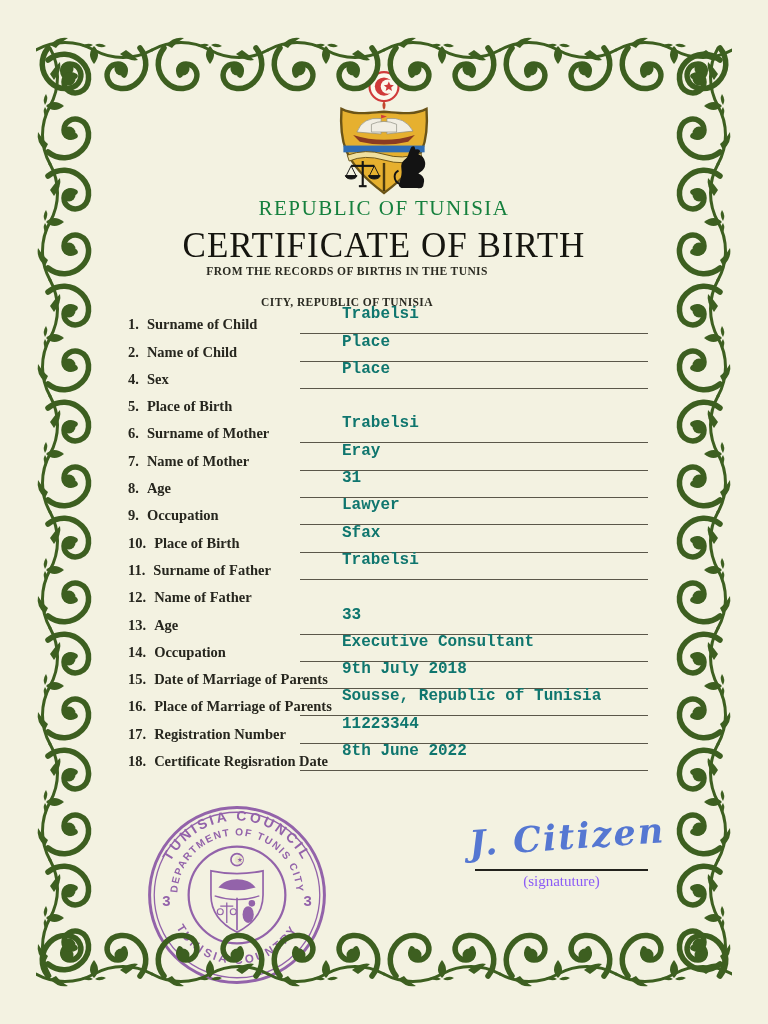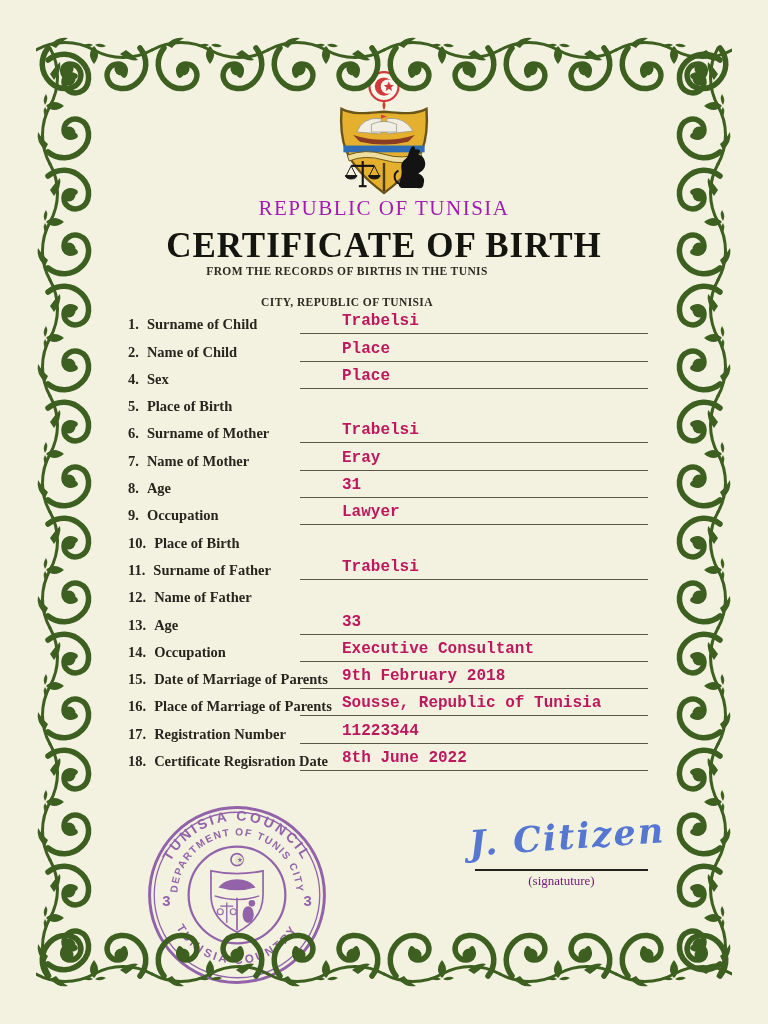--- a/index.html
+++ b/index.html
@@ -11,48 +11,48 @@
   
   .orn{position:absolute;z-index:5;pointer-events:none;}
   .orn-top{left:36px;top:36px;}
   .orn-bottom{left:36px;top:930px;transform:scaleY(-1);}
   .orn-left{left:36px;top:36px;}
   .orn-right{left:674px;top:36px;transform:scaleX(-1);}
   
   .emblem{position:absolute;left:326px;top:70px;z-index:2;}
   .country-header{
     position:absolute;left:0;top:196px;width:768px;text-align:center;
-    font-size:21px;letter-spacing:1.5px;color:#a21caf;z-index:2;
+    font-size:21px;letter-spacing:1.5px;color:#15803d;z-index:2;
   }
   .cert-title{
     position:absolute;left:0;top:226px;width:768px;text-align:center;
-    font-size:35px;font-weight:bold;letter-spacing:1px;color:#15150f;z-index:2;
+    font-size:35px;font-weight:normal;letter-spacing:1px;color:#15150f;z-index:2;
   }
   .cert-sub{position:absolute;left:0;width:694px;text-align:center;
     font-size:11.5px;font-weight:bold;letter-spacing:.4px;color:#2b2b22;z-index:2;}
   .sub1{top:265px;}
   .sub2{top:279px;margin-top:17px;}
   
   .fields{position:absolute;left:128px;top:307px;width:520px;z-index:2;}
   .frow{height:27.3px;display:flex;align-items:flex-end;}
   .flabel{width:172px;font-size:14.5px;font-weight:bold;color:#26261e;
     padding-bottom:1px;white-space:nowrap;}
   .fnum{margin-right:8px;}
   .fvalue{flex:1;border-bottom:1.3px solid #5a5749;
     font-family:"Liberation Mono", monospace;font-weight:bold;font-size:16px;
-    color:#be185d;padding-left:42px;padding-bottom:3px;white-space:nowrap;}
+    color:#0f766e;padding-left:42px;padding-bottom:10px;white-space:nowrap;}
   
   .stamp{position:absolute;left:144px;top:802px;z-index:4;opacity:.9;mix-blend-mode:multiply;}
   
   .sig-role{position:absolute;left:358px;top:842px;font-size:21px;color:#1c1c16;
     line-height:23px;z-index:2;}
   .sig-line{position:absolute;left:475px;top:869px;width:173px;height:2px;
     background:#22221c;z-index:2;}
   .sig-caption{position:absolute;left:475px;top:873px;width:173px;text-align:center;
-    font-size:13px;color:#701a75;z-index:2;}
+    font-size:15px;color:#8b5cf6;z-index:2;}
   .sig-name{
     position:absolute;left:452px;top:816px;width:230px;text-align:center;z-index:3;
     font-family:"DejaVu Serif", serif;font-style:italic;font-weight:bold;
     font-size:35px;color:#5577d2;transform:rotate(-4deg);letter-spacing:2px;
     white-space:nowrap;
   }
   .stamp-text{font-family:"Liberation Sans", sans-serif;font-weight:bold;}
 </style>
 </head>
 <body>
@@ -185,39 +185,40 @@
       <div class="frow">
         <div class="flabel"><span class="fnum">8.</span><span>Age</span></div>
         <div class="fvalue">31</div>
       </div>
       <div class="frow">
         <div class="flabel"><span class="fnum">9.</span><span>Occupation</span></div>
         <div class="fvalue">Lawyer</div>
       </div>
       <div class="frow">
         <div class="flabel"><span class="fnum">10.</span><span>Place of Birth</span></div>
+        <div class="fvalue">Sfax</div>
       </div>
       <div class="frow">
         <div class="flabel"><span class="fnum">11.</span><span>Surname of Father</span></div>
         <div class="fvalue">Trabelsi</div>
       </div>
       <div class="frow">
         <div class="flabel"><span class="fnum">12.</span><span>Name of Father</span></div>
       </div>
       <div class="frow">
         <div class="flabel"><span class="fnum">13.</span><span>Age</span></div>
         <div class="fvalue">33</div>
       </div>
       <div class="frow">
         <div class="flabel"><span class="fnum">14.</span><span>Occupation</span></div>
         <div class="fvalue">Executive Consultant</div>
       </div>
       <div class="frow">
         <div class="flabel"><span class="fnum">15.</span><span>Date of Marriage of Parents</span></div>
-        <div class="fvalue">9th February 2018</div>
+        <div class="fvalue">9th July 2018</div>
       </div>
       <div class="frow">
         <div class="flabel"><span class="fnum">16.</span><span>Place of Marriage of Parents</span></div>
         <div class="fvalue">Sousse, Republic of Tunisia</div>
       </div>
       <div class="frow">
         <div class="flabel"><span class="fnum">17.</span><span>Registration Number</span></div>
         <div class="fvalue">11223344</div>
       </div>
       <div class="frow">

